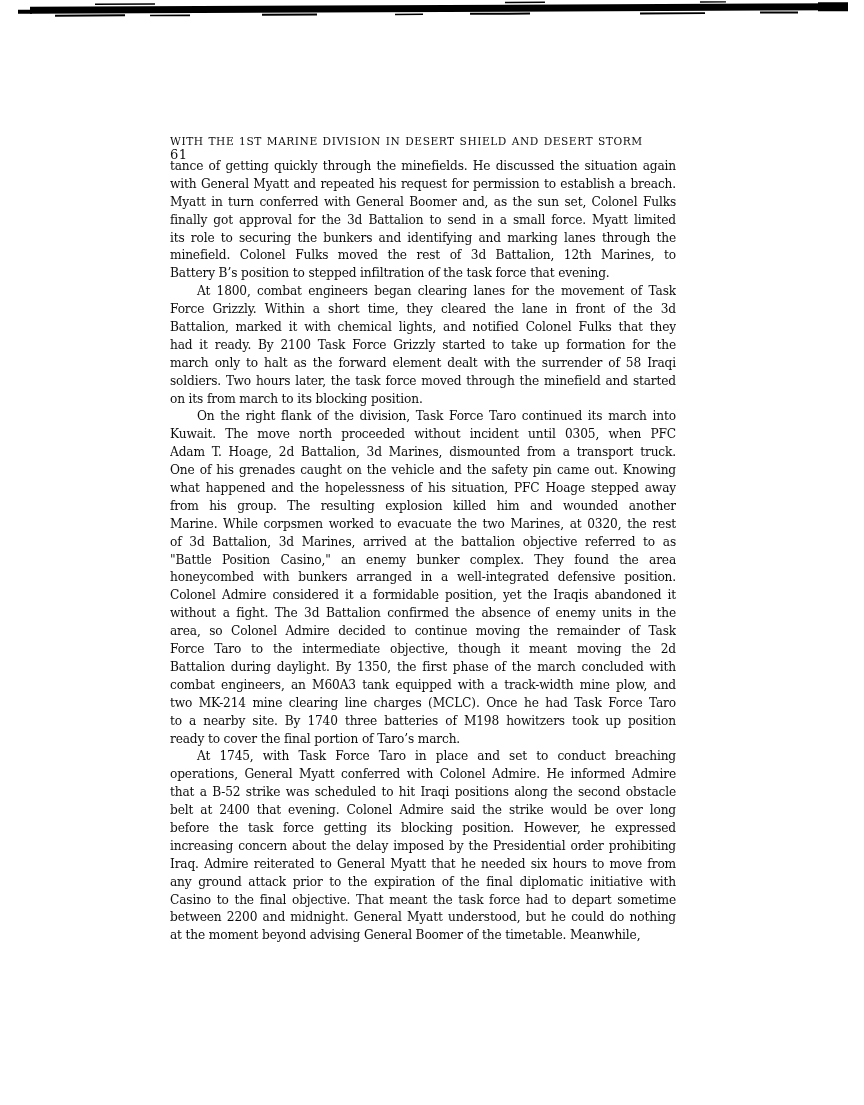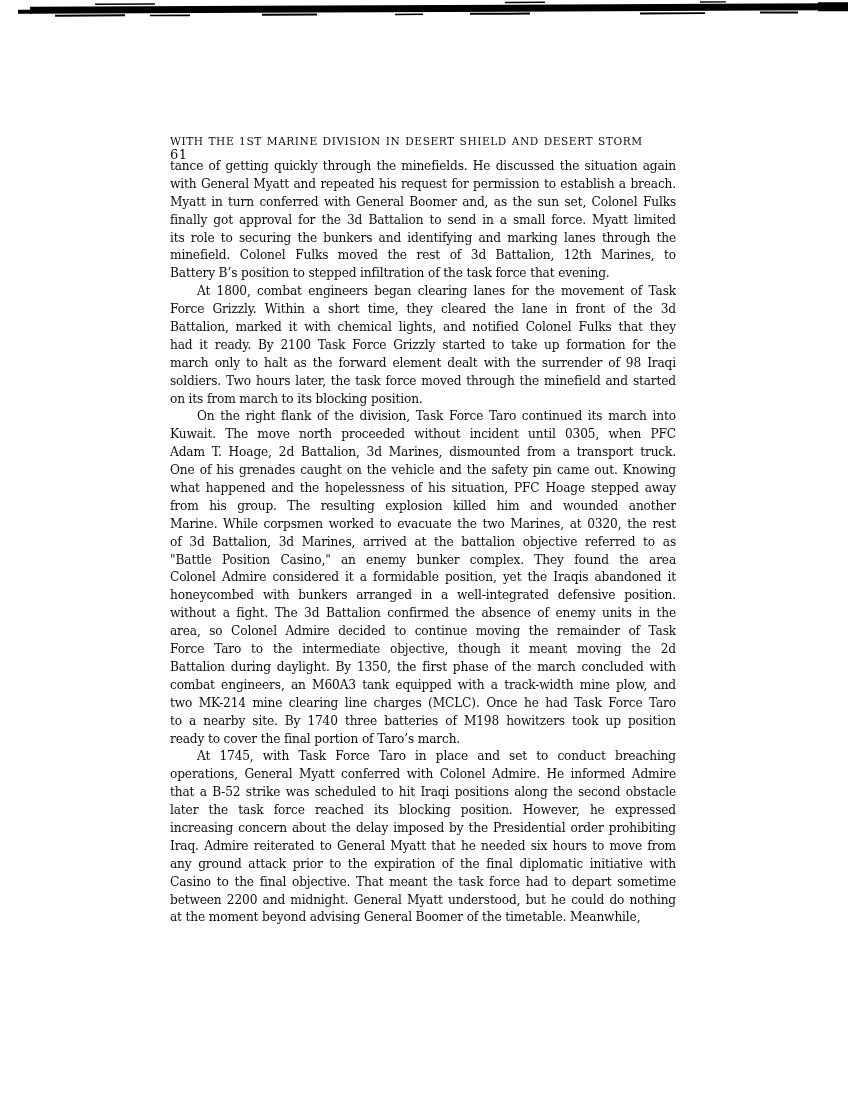--- a/index.html
+++ b/index.html
@@ -97,50 +97,51 @@
         <div class="line">finally got approval for the 3d Battalion to send in a small force. Myatt limited</div>
         <div class="line">its role to securing the bunkers and identifying and marking lanes through the</div>
         <div class="line">minefield. Colonel Fulks moved the rest of 3d Battalion, 12th Marines, to</div>
         <div class="line flush">Battery B’s position to stepped infiltration of the task force that evening.</div>
       </div>
       <div class="paragraph">
         <div class="line indent">At 1800, combat engineers began clearing lanes for the movement of Task</div>
         <div class="line">Force Grizzly. Within a short time, they cleared the lane in front of the 3d</div>
         <div class="line">Battalion, marked it with chemical lights, and notified Colonel Fulks that they</div>
         <div class="line">had it ready. By 2100 Task Force Grizzly started to take up formation for the</div>
-        <div class="line">march only to halt as the forward element dealt with the surrender of 98 Iraqi</div>
+        <div class="line">march only to halt as the forward element dealt with the surrender of 58 Iraqi</div>
         <div class="line">soldiers. Two hours later, the task force moved through the minefield and started</div>
         <div class="line flush">on its from march to its blocking position.</div>
       </div>
       <div class="paragraph">
         <div class="line indent">On the right flank of the division, Task Force Taro continued its march into</div>
         <div class="line">Kuwait. The move north proceeded without incident until 0305, when PFC</div>
         <div class="line">Adam T. Hoage, 2d Battalion, 3d Marines, dismounted from a transport truck.</div>
         <div class="line">One of his grenades caught on the vehicle and the safety pin came out. Knowing</div>
         <div class="line">what happened and the hopelessness of his situation, PFC Hoage stepped away</div>
         <div class="line">from his group. The resulting explosion killed him and wounded another</div>
         <div class="line">Marine. While corpsmen worked to evacuate the two Marines, at 0320, the rest</div>
         <div class="line">of 3d Battalion, 3d Marines, arrived at the battalion objective referred to as</div>
         <div class="line">"Battle Position Casino," an enemy bunker complex. They found the area</div>
+        <div class="line">honeycombed with bunkers arranged in a well-integrated defensive position.</div>
         <div class="line">Colonel Admire considered it a formidable position, yet the Iraqis abandoned it</div>
-        <div class="line">honeycombed with bunkers arranged in a well-integrated defensive position.</div>
         <div class="line">without a fight. The 3d Battalion confirmed the absence of enemy units in the</div>
         <div class="line">area, so Colonel Admire decided to continue moving the remainder of Task</div>
         <div class="line">Force Taro to the intermediate objective, though it meant moving the 2d</div>
         <div class="line">Battalion during daylight. By 1350, the first phase of the march concluded with</div>
         <div class="line">combat engineers, an M60A3 tank equipped with a track-width mine plow, and</div>
         <div class="line">two MK-214 mine clearing line charges (MCLC). Once he had Task Force Taro</div>
         <div class="line">to a nearby site. By 1740 three batteries of M198 howitzers took up position</div>
         <div class="line flush">ready to cover the final portion of Taro’s march.</div>
       </div>
       <div class="paragraph">
         <div class="line indent">At 1745, with Task Force Taro in place and set to conduct breaching</div>
         <div class="line">operations, General Myatt conferred with Colonel Admire. He informed Admire</div>
         <div class="line">that a B-52 strike was scheduled to hit Iraqi positions along the second obstacle</div>
-        <div class="line">later the task force reached its blocking position. However, he expressed</div>
+        <div class="line">belt at 2400 that evening. Colonel Admire said the strike would be over long</div>
+        <div class="line">before the task force getting its blocking position. However, he expressed</div>
         <div class="line">increasing concern about the delay imposed by the Presidential order prohibiting</div>
         <div class="line">Iraq. Admire reiterated to General Myatt that he needed six hours to move from</div>
         <div class="line">any ground attack prior to the expiration of the final diplomatic initiative with</div>
         <div class="line">Casino to the final objective. That meant the task force had to depart sometime</div>
         <div class="line">between 2200 and midnight. General Myatt understood, but he could do nothing</div>
         <div class="line flush">at the moment beyond advising General Boomer of the timetable. Meanwhile,</div>
       </div>
     </main>
 
 </div>

